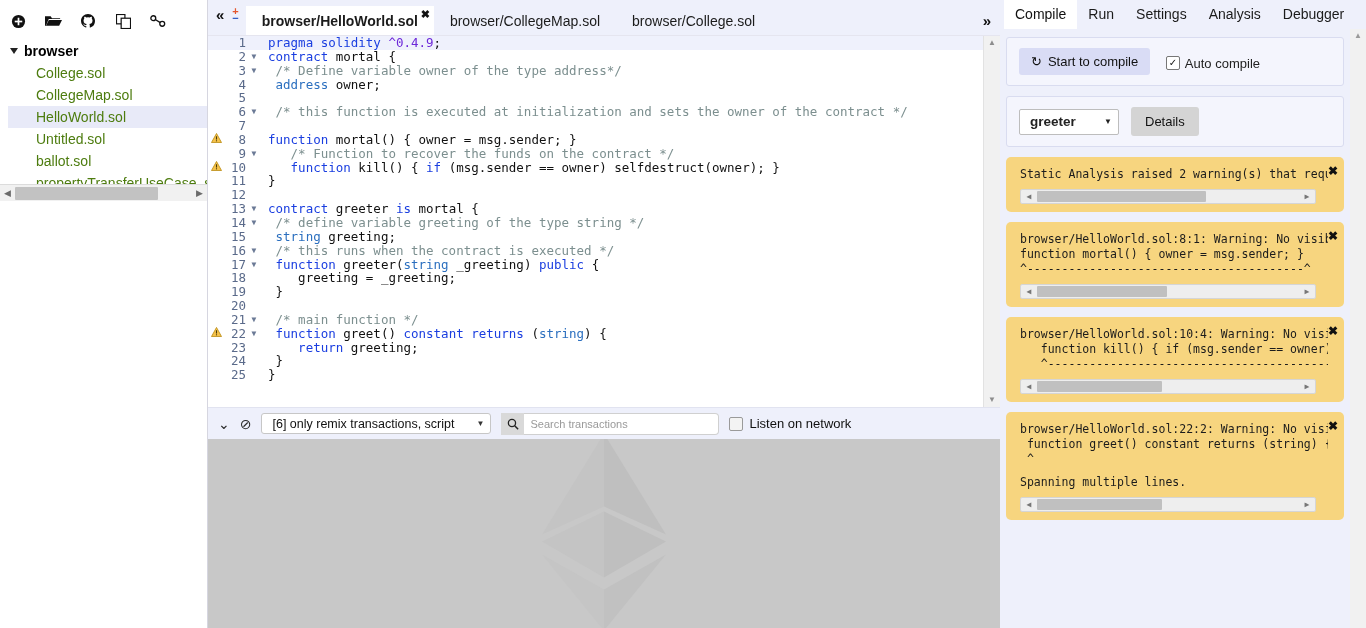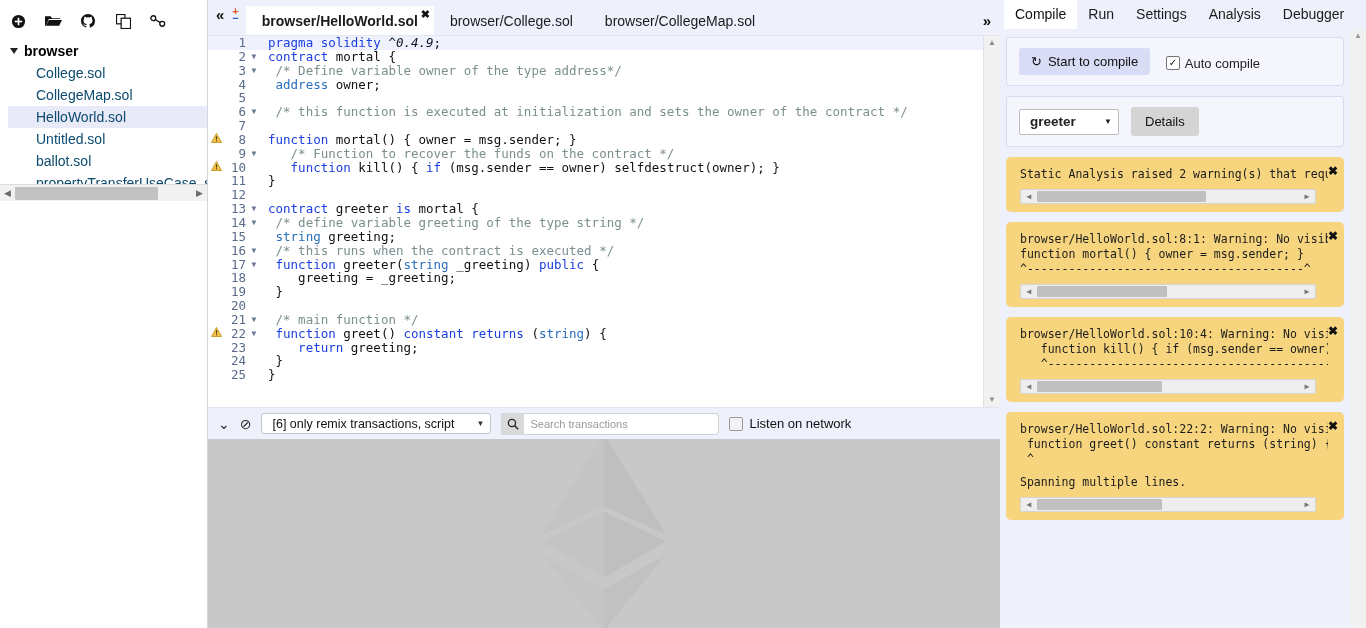--- a/index.html
+++ b/index.html
@@ -65,21 +65,21 @@
     width: 0; height: 0;
     border-left: 4.5px solid transparent;
     border-right: 4.5px solid transparent;
     border-top: 6px solid #222;
     margin-right: 6px;
     margin-left: 2px;
   }
   .fp-file {
     padding: 3px 4px 3px 28px;
     font-size: 14px;
-    color: #0c4a6e;
+    color: #4d7c0f;
     cursor: pointer;
     white-space: nowrap;
     overflow: hidden;
   }
   .fp-file.selected {
     background: #e8eaf8;
   }
   .fp-hscroll {
     position: absolute;
     left: 0;
@@ -257,21 +257,21 @@
     position: absolute;
     left: 779px;
     top: 0;
     width: 1px;
     height: 371px;
     background: #e9e9e9;
   }
   .tk-key { color: #1a3ee0; }
   .tk-com { color: #7c8f8f; }
   .tk-typ { color: #2b6fbf; }
-  .tk-num { color: #0f172a; font-style: italic; }
+  .tk-num { color: #6d28d9; }
   .tk-pl  { color: #111; }
   .tk-op  { color: #111; }
 
   
   .termbar {
     height: 31px;
     flex: 0 0 31px;
     background: #eef0fb;
     display: flex;
     align-items: center;
@@ -621,24 +621,24 @@
         <span class="ctl-plusminus">
           <span class="p">+</span>
           <span class="m">−</span>
         </span>
       </div>
       <div class="tab active">
         <span>browser/HelloWorld.sol</span>
         <span class="closex">✖</span>
       </div>
       <div class="tab">
+        <span>browser/CollegeMap.sol</span>
+      </div>
+      <div class="tab">
         <span>browser/College.sol</span>
-      </div>
-      <div class="tab">
-        <span>browser/CollegeMap.sol</span>
       </div>
       <span class="tabs-right-ctl">»</span>
     </div>
 
     <div class="editor">
       <div class="codewrap" id="codewrap">
           <div class="cline hl"><span class="warnmark"></span><span class="lnum">1</span><span class="fold"></span><span class="ctext"><span class="tk-key">pragma </span><span class="tk-key">solidity </span><span class="tk-num">^0.4.9</span><span class="tk-op">;</span></span></div>
           <div class="cline"><span class="warnmark"></span><span class="lnum">2</span><span class="fold">▼</span><span class="ctext"><span class="tk-key">contract </span><span class="tk-pl">mortal</span><span class="tk-op"> {</span></span></div>
           <div class="cline"><span class="warnmark"></span><span class="lnum">3</span><span class="fold">▼</span><span class="ctext"><span class="tk-com"> /* Define variable owner of the type address*/</span></span></div>
           <div class="cline"><span class="warnmark"></span><span class="lnum">4</span><span class="fold"></span><span class="ctext"><span class="tk-typ"> address</span><span class="tk-pl"> owner;</span></span></div>

